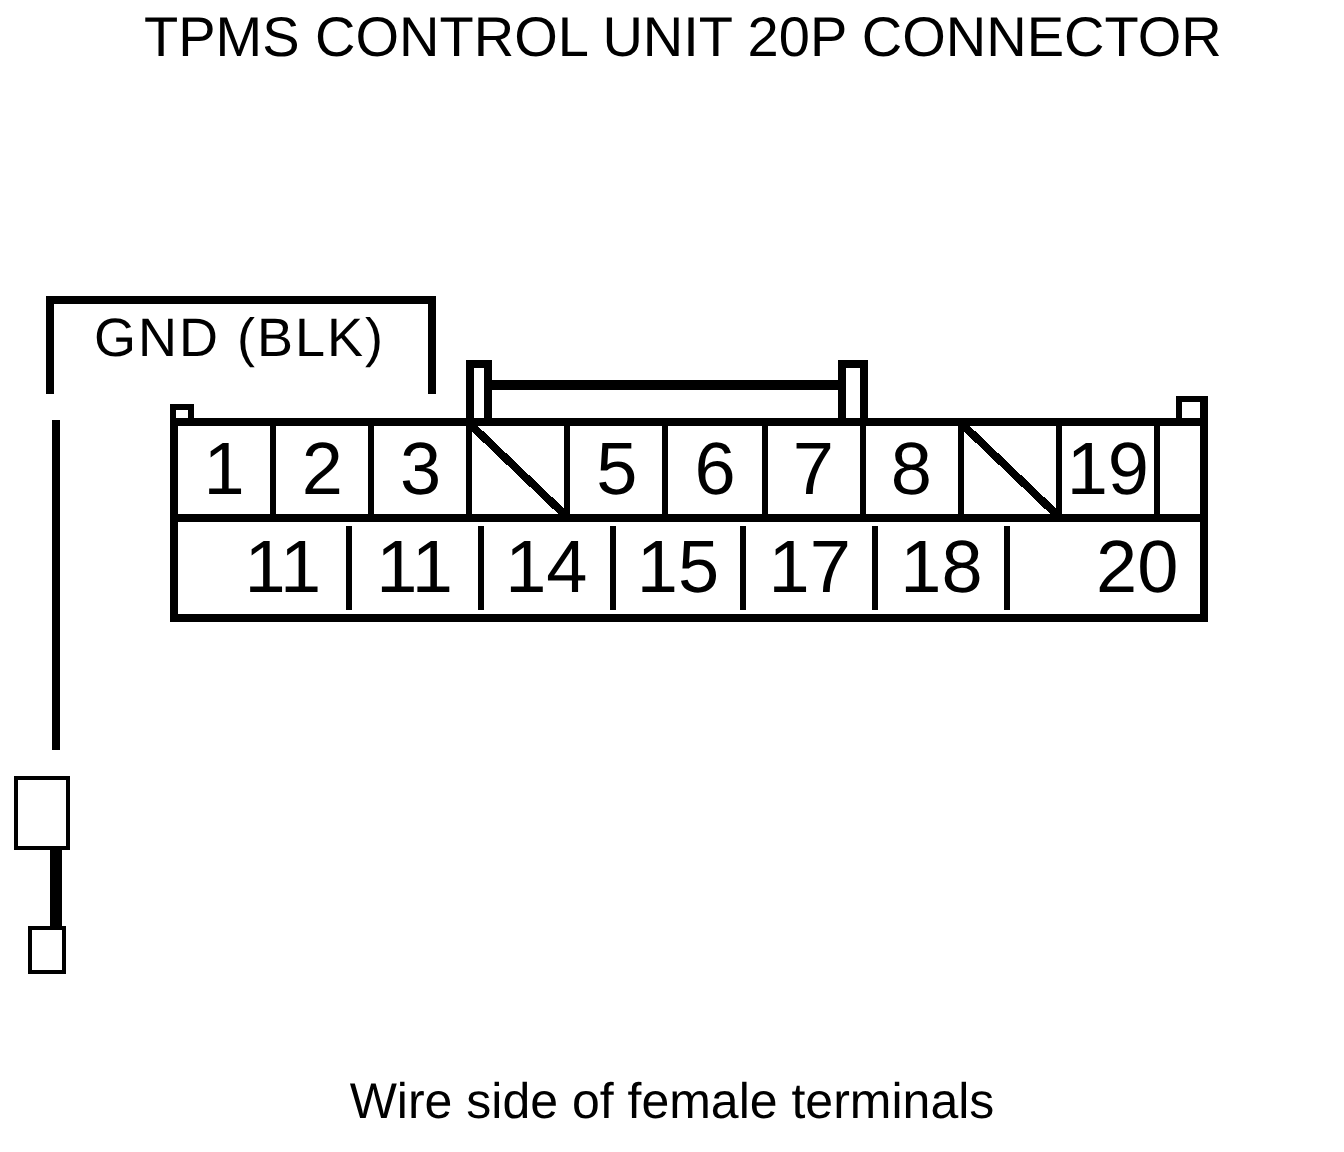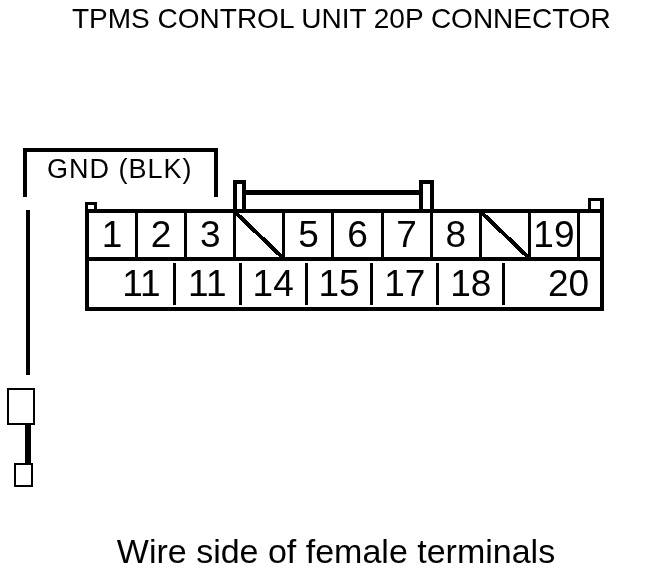--- a/index.html
+++ b/index.html
@@ -15,21 +15,21 @@
 
   
   #title {
     left: 72px; top: 3px;
     font-size: 28px; line-height: 32px;
     white-space: nowrap;
   }
   #caption {
     left: 0; width: 672px; top: 535px;
     text-align: center;
-    font-size: 34px; line-height: 32px;
+    font-size: 25px; line-height: 32px;
     white-space: nowrap;
   }
 
   
   #gnd-box {
     left: 23px; top: 148px; width: 195px; height: 49px;
     border: 4px solid #000; border-bottom: none;
     background: #fff;
   }
   #gnd-text {

